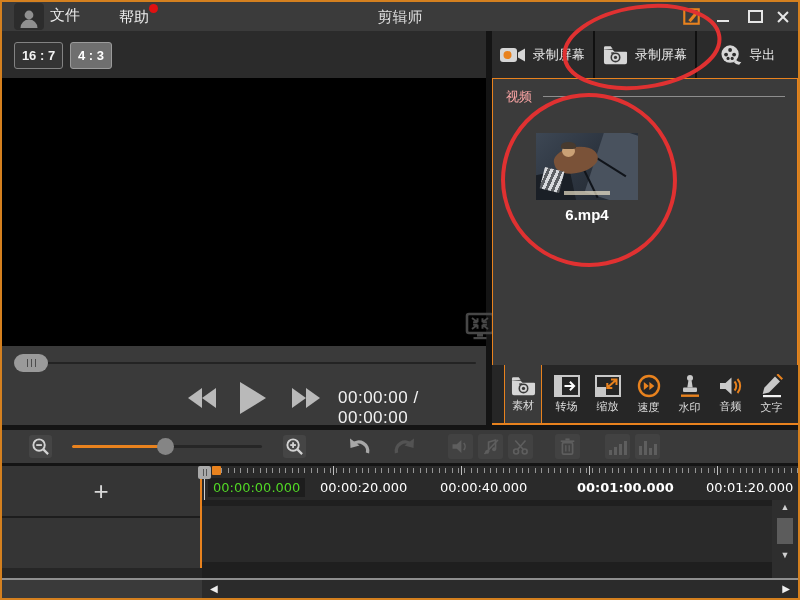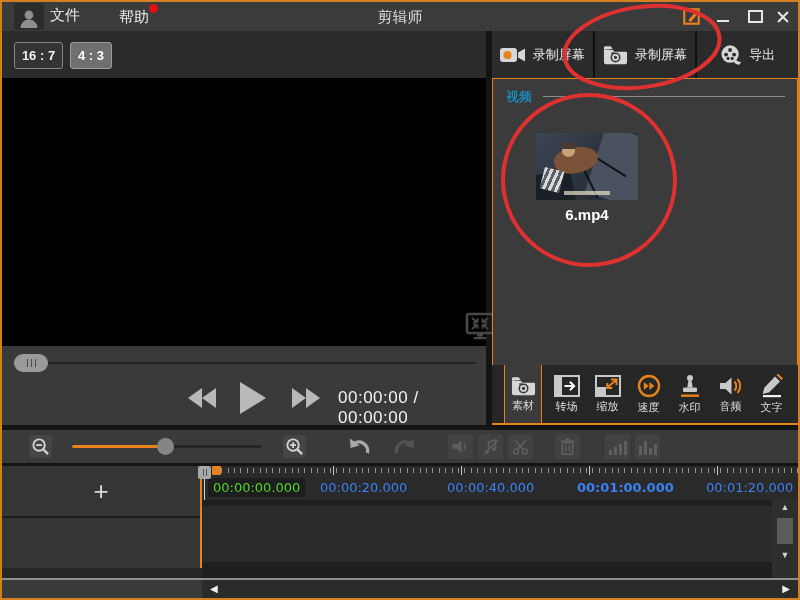--- a/index.html
+++ b/index.html
@@ -41,21 +41,21 @@
   
   .seekzone{left:0;top:344px;width:484px;height:79px;background:#3a3a3a;}
   .seek-track{left:12px;top:360px;width:462px;height:2px;background:#232323;border-radius:2px;}
   .tri{width:0;height:0;}
   .tri-l{border-top:10px solid transparent;border-bottom:10px solid transparent;border-right:14px solid #b9b9b9;}
   .tri-r{border-top:10px solid transparent;border-bottom:10px solid transparent;border-left:14px solid #b9b9b9;}
   
   .right-panel{left:490px;top:76px;width:306px;height:347px;}
   .panel-content{left:0;top:0;width:306px;height:287px;box-sizing:border-box;background:#3b3b3b;
                  border:1px solid #e8821e;border-bottom:none;}
-  .section-header{left:13px;top:9px;color:#0ea5e9;font-size:13px;}
+  .section-header{left:13px;top:9px;color:#fca5a5;font-size:13px;}
   .section-line{left:50px;right:12px;top:17px;height:1px;background:#8d8d8d;}
   .thumb{left:43px;top:54px;width:102px;height:67px;background:linear-gradient(135deg,#3d4754 0%,#2d3540 45%,#20262e 100%);overflow:hidden;}
   .thumb .rock1{position:absolute;left:58px;top:0;width:60px;height:70px;background:#49525e;transform:rotate(18deg);}
   .thumb .rock2{position:absolute;left:-12px;top:40px;width:50px;height:40px;background:#1a1f26;transform:rotate(-12deg);}
   .thumb .jacket{position:absolute;left:18px;top:14px;width:44px;height:26px;background:#7a5238;border-radius:40% 55% 45% 50%;transform:rotate(-14deg);}
   .thumb .head{position:absolute;left:26px;top:12px;width:13px;height:12px;background:#caa176;border-radius:50%;}
   .thumb .hair{position:absolute;left:25px;top:9px;width:15px;height:7px;background:#473a2f;border-radius:50% 50% 20% 20%;}
   .thumb .shirt{position:absolute;left:6px;top:36px;width:20px;height:22px;background:repeating-linear-gradient(100deg,#d8dadd 0 3px,#5c5f63 3px 6px);transform:rotate(14deg);}
   .thumb .cable{position:absolute;left:40px;top:28px;width:54px;height:2px;background:#10141a;transform:rotate(32deg);}
   .thumb .cable2{position:absolute;left:30px;top:44px;width:44px;height:2px;background:#10141a;transform:rotate(64deg);}
@@ -80,21 +80,21 @@
            color:#d8d8d8;font-size:26px;font-weight:300;}
   .track-row{left:0;top:52px;width:198px;height:50px;background:#303030;}
   .track-label{left:0;right:0;top:15px;text-align:center;color:#eaeaea;font-size:15px;}
   .lock-btn{left:154px;top:13px;width:25px;height:23px;background:#3d3d3d;border:1px solid #6a6a6a;border-radius:2px;
             display:flex;align-items:center;justify-content:center;}
   .panel-filler{left:0;top:566px;width:200px;height:10px;background:#262626;}
   .ruler{left:200px;top:464px;width:596px;height:34px;background:#2a2a2a;}
   .ruler-minor{left:0;top:2px;width:596px;height:5px;
     background:repeating-linear-gradient(90deg,rgba(255,255,255,.5) 0 1px,transparent 1px 6.4px);}
   .ruler-major{top:0;width:1px;height:9px;background:#c0c0c0;}
-  .ruler-label{top:14px;color:#3b82f6;font-size:13px;font-family:"DejaVu Sans",sans-serif;}
+  .ruler-label{top:14px;color:#ffffff;font-size:13px;font-family:"DejaVu Sans",sans-serif;}
   .cur-time{left:6px;top:12px;background:#1d1d1d;color:#52d726;font-size:13px;padding:2px 5px;font-family:"DejaVu Sans",sans-serif;}
   .playhead-marker{left:196px;top:464px;width:13px;height:13px;background:#a9a9a9;border-radius:2px;
                    display:flex;align-items:center;justify-content:center;gap:2px;}
   .playhead-marker i{width:1px;height:7px;background:#555;}
   .playhead-tab{left:210px;top:464px;width:9px;height:9px;background:#e8821e;border-radius:1px;}
   .playhead-line{left:202px;top:477px;width:1px;height:21px;background:#cfcfcf;}
   .lanes{left:200px;top:498px;width:570px;height:78px;background:#1f1f1f;}
   .lane-band{left:0;top:6px;width:570px;height:56px;background:#2a2a2a;}
   .vscroll{left:770px;top:498px;width:26px;height:78px;background:#2e2e2e;display:flex;flex-direction:column;align-items:center;}
   .vscroll .arr{color:#d0d0d0;font-size:9px;line-height:14px;}
@@ -427,21 +427,21 @@
   <div class="abs panel-filler"></div>
 
   <div class="abs ruler">
     <div class="ruler-minor abs"></div>
     <div class="abs ruler-major" style="left:131px;"></div>
     <div class="abs ruler-major" style="left:259px;"></div>
     <div class="abs ruler-major" style="left:387px;"></div>
     <div class="abs ruler-major" style="left:515px;"></div>
     <div class="abs cur-time">00:00:00.000</div>
     <div class="abs ruler-label" style="left:118px;">00:00:20.000</div>
-    <div class="abs ruler-label" style="left:245px;">00:00:40.000</div>
+    <div class="abs ruler-label" style="left:238px;">00:00:40.000</div>
     <div class="abs ruler-label" style="left:375px;font-weight:bold;">00:01:00.000</div>
     <div class="abs ruler-label" style="left:504px;">00:01:20.000</div>
   </div>
   <div class="abs playhead-marker">
       <i></i>
       <i></i>
     </div>
   <div class="abs playhead-tab"></div>
   <div class="abs playhead-line"></div>
 

